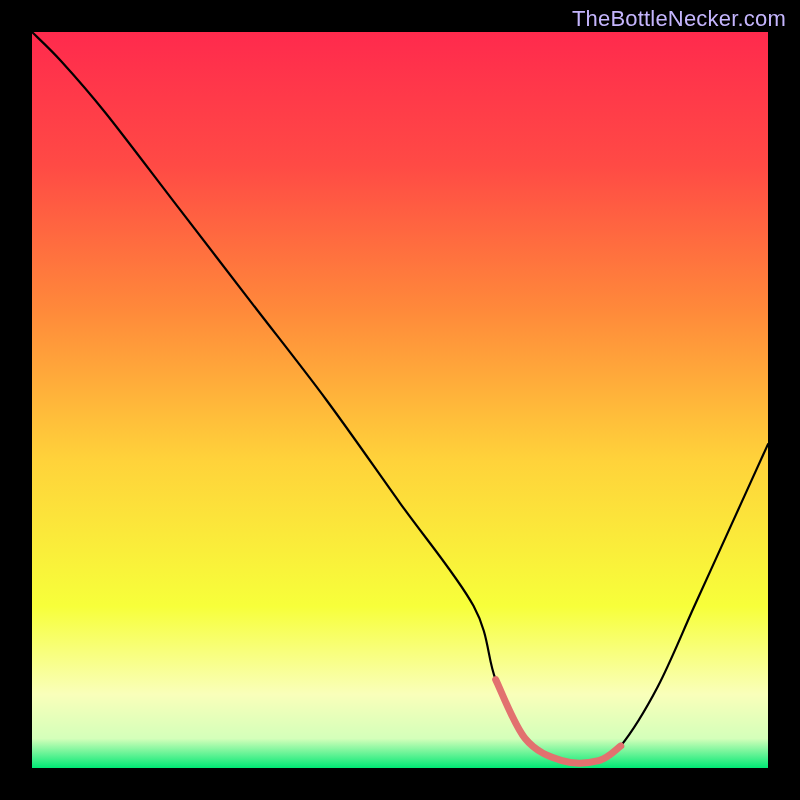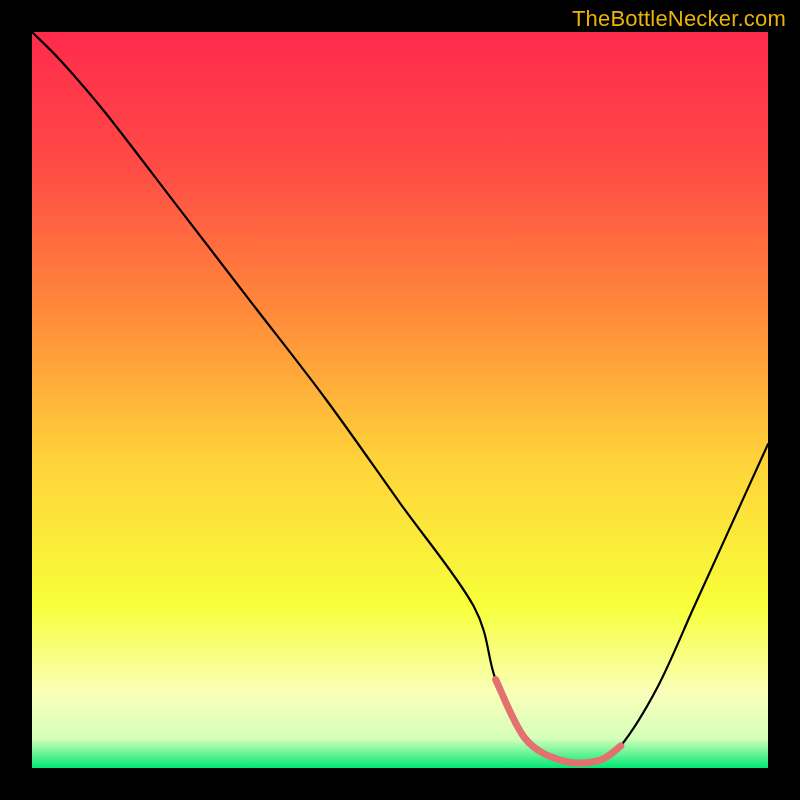--- a/index.html
+++ b/index.html
@@ -23,21 +23,21 @@
     position: absolute;
     left: 0;
     top: 0;
     width: 736px;
     height: 736px;
   }
   .watermark {
     position: absolute;
     top: 6px;
     right: 14px;
-    color: #eab308;
+    color: #c4b5fd;
     font-size: 22px;
     font-weight: 500;
     letter-spacing: 0.2px;
   }
   svg { display: block; }
 </style>
 </head>
 <body>
 
 <div class="frame">

